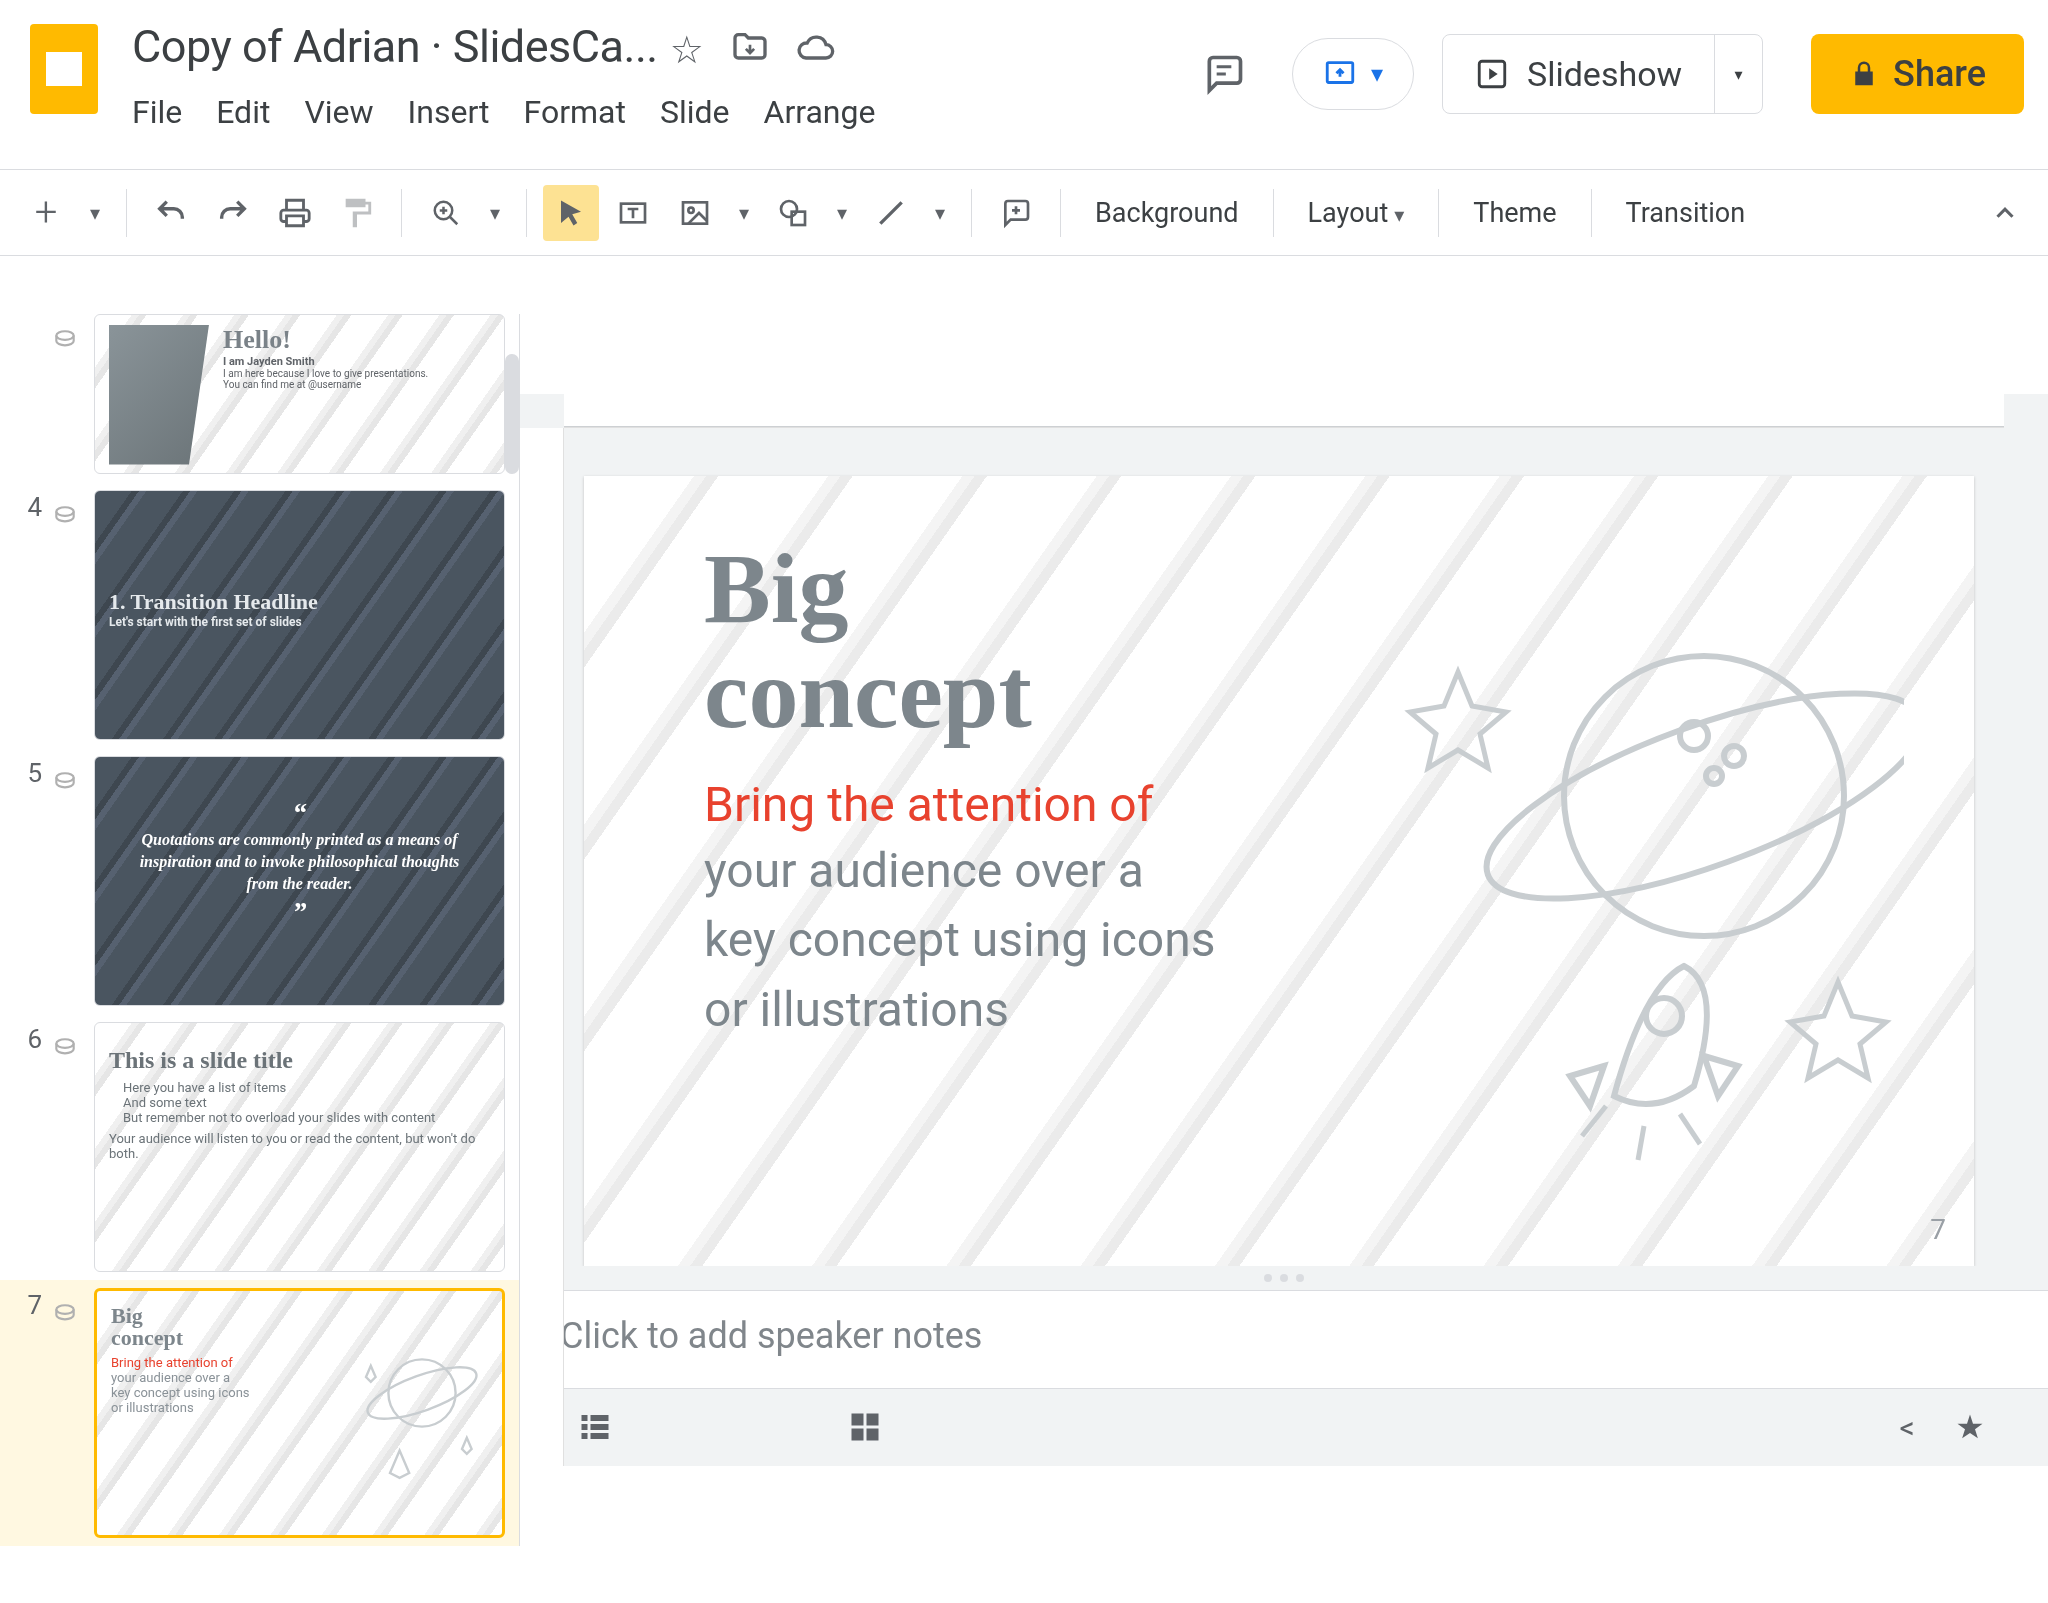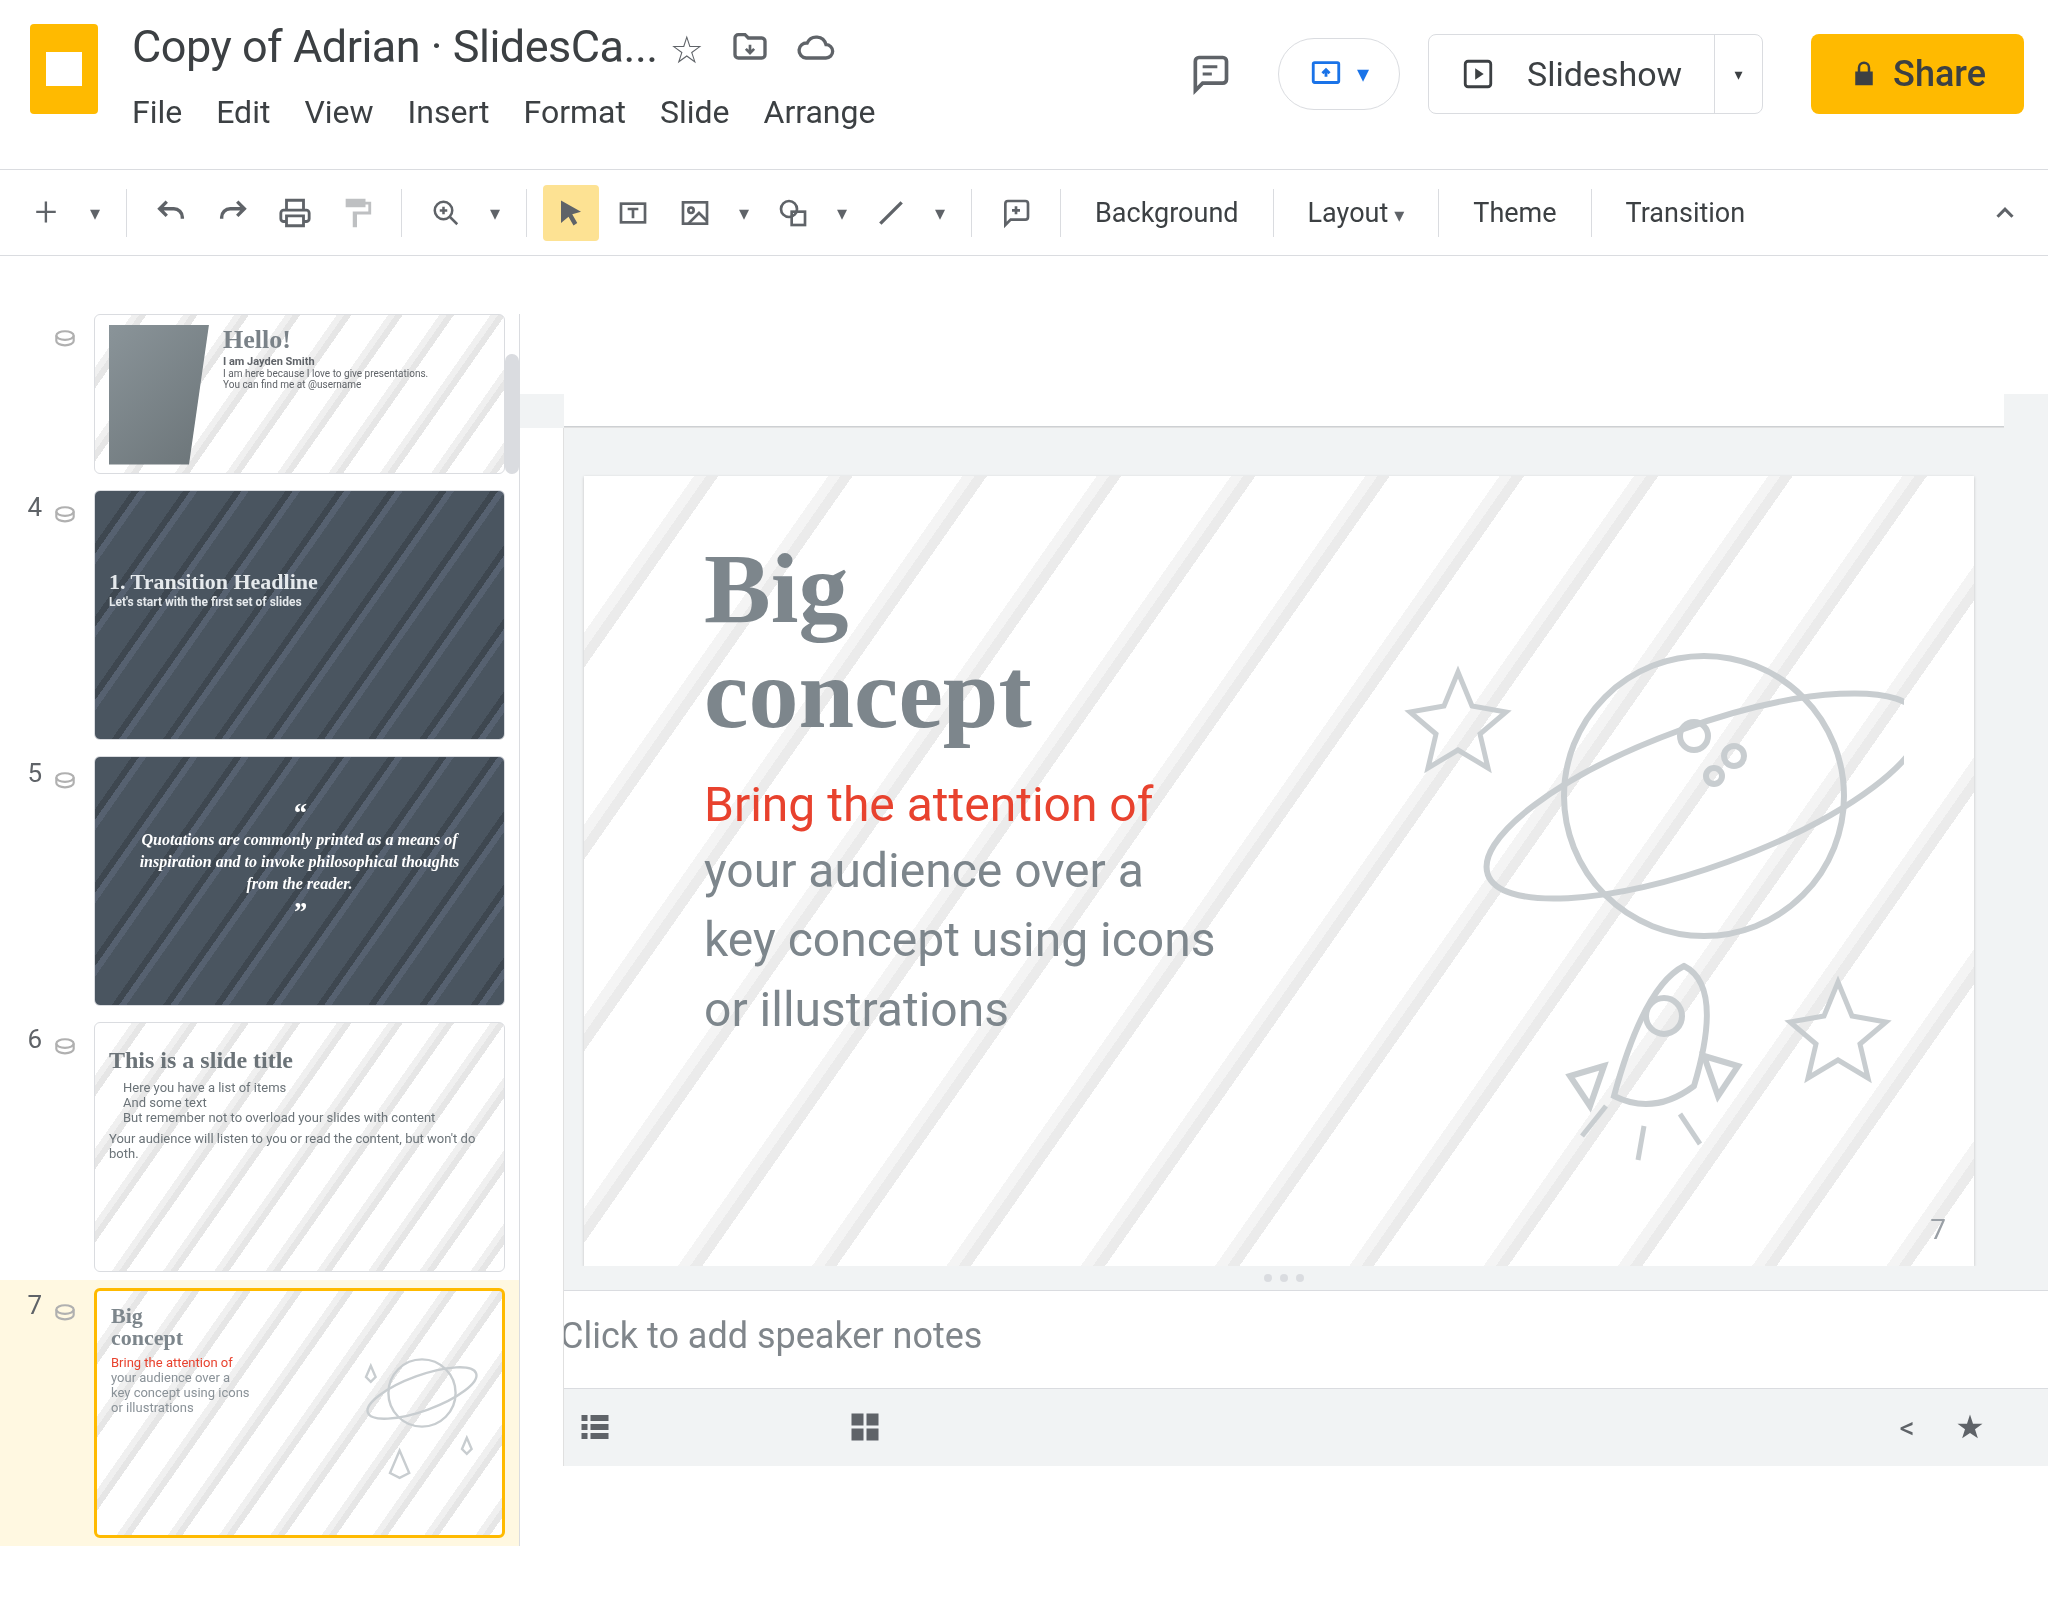--- a/index.html
+++ b/index.html
@@ -14,21 +14,21 @@
 .title-area { flex: 1; padding-left: 18px; padding-top: 6px; min-width:0;}
 .title-row { display:flex; align-items:center; gap: 12px; }
 .doc-title { font-size: 45px; color:#3c4043; letter-spacing: -0.5px; white-space: nowrap; overflow:hidden; text-overflow:ellipsis; max-width: 580px;}
 .title-icons { color:#5f6368; display:flex; gap:26px; font-size:38px; padding-top:6px;}
 .menu-row { display:flex; gap: 34px; padding-top: 20px; font-size: 32px; color:#3c4043;}
 .menu-row span { cursor:pointer; }
 .header-right { display:flex; align-items:center; gap: 28px; padding-top: 20px; }
 .round-btn { height: 80px; width: 80px; border-radius: 40px; display:flex; align-items:center; justify-content:center; color:#5f6368;}
 .present-pill { height: 72px; border:1px solid #dadce0; border-radius: 40px; padding: 0 30px; display:flex; align-items:center; gap:14px; color:#1a73e8;}
 .slideshow-btn { display:flex; align-items:center; border:1px solid #dadce0; border-radius: 8px; height: 80px; }
-.slideshow-main { display:flex; align-items:center; gap:32px; padding: 0 32px; font-size:34px; color:#3c4043;}
+.slideshow-main { display:flex; align-items:center; gap:18px; padding: 0 32px; font-size:34px; color:#3c4043;}
 .slideshow-dd { border-left:1px solid #dadce0; width:48px; height:100%; display:flex; align-items:center; justify-content:center; color:#3c4043;}
 .share-btn { background:#ffba00; color:#3c4043; font-weight:500; height:80px; border-radius:8px; padding:0 38px; display:flex; align-items:center; gap:14px; font-size:36px;margin-left:20px;}
 
 
 .toolbar { display:flex; align-items:center; height: 86px; border-bottom:1px solid #dadce0; padding: 0 18px; gap: 6px;}
 .tb-btn { min-width:56px; height:56px; display:flex; align-items:center; justify-content:center; color:#5f6368; border-radius:4px; font-size:32px;}
 .tb-btn.active { background: #fde293;}
 .tb-sep { width:1px; height:48px; background:#dadce0; margin: 0 10px;}
 .tb-text { font-size:27px; color:#3c4043; padding:0 18px; cursor:pointer;}
 .tb-dd::after { content:"▾"; font-size:20px; margin-left:6px; color:#5f6368;}
@@ -261,21 +261,21 @@
 
       <div class="thumb-row">
         <div class="thumb-num">4</div>
         <div class="thumb-notes">
             <svg width="26" height="26" viewBox="0 0 24 24" fill="none" stroke="currentColor" stroke-width="2">
               <ellipse cx="12" cy="7" rx="8" ry="4"></ellipse>
               <path d="M4 7v5c0 2.2 3.6 4 8 4s8-1.8 8-4V7"></path>
             </svg>
           </div>
         <div class="thumb diag-dark">
-          <div class="thumb-content" style="color:#e5e9ec; top:78px;">
+          <div class="thumb-content" style="color:#e5e9ec; top:98px;">
             <div class="tt" style="font-size:22px;">1. Transition Headline</div>
             <div style="font-size:12px; font-weight:bold;">Let's start with the first set of slides</div>
           </div>
         </div>
       </div>
 
       <div class="thumb-row">
         <div class="thumb-num">5</div>
         <div class="thumb-notes">
             <svg width="26" height="26" viewBox="0 0 24 24" fill="none" stroke="currentColor" stroke-width="2">

